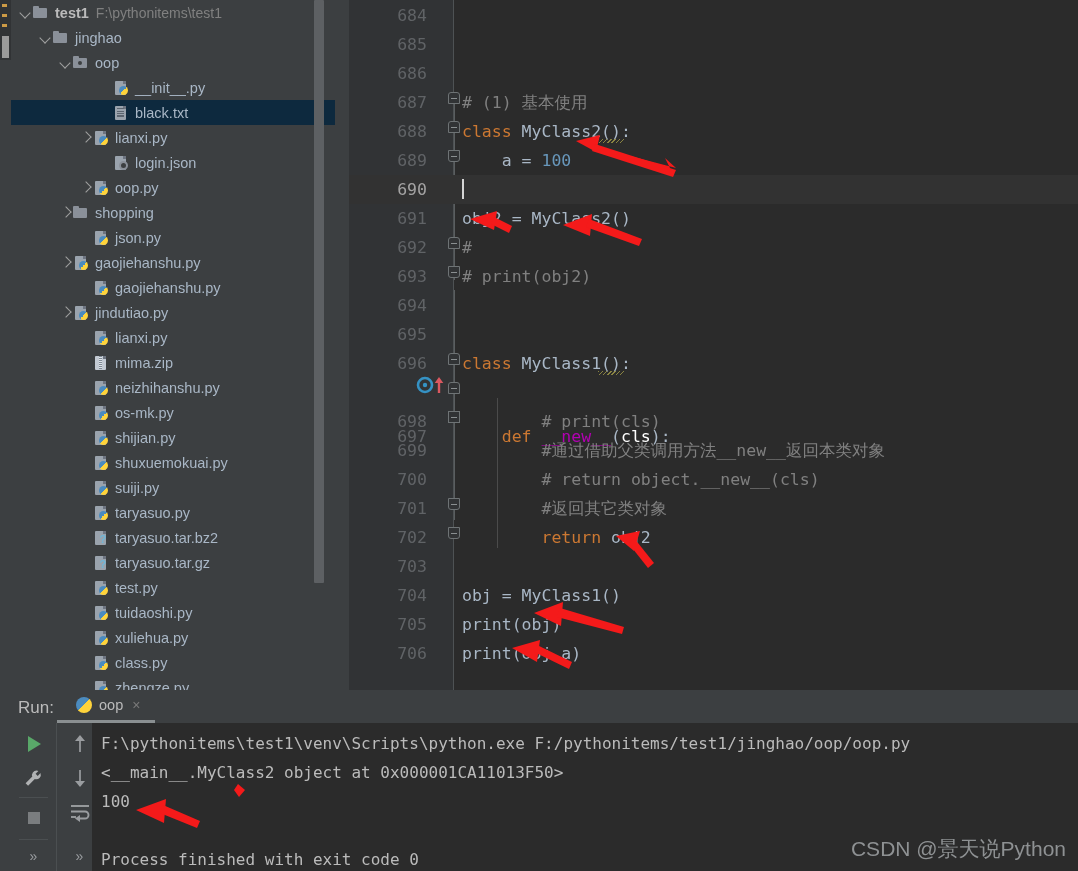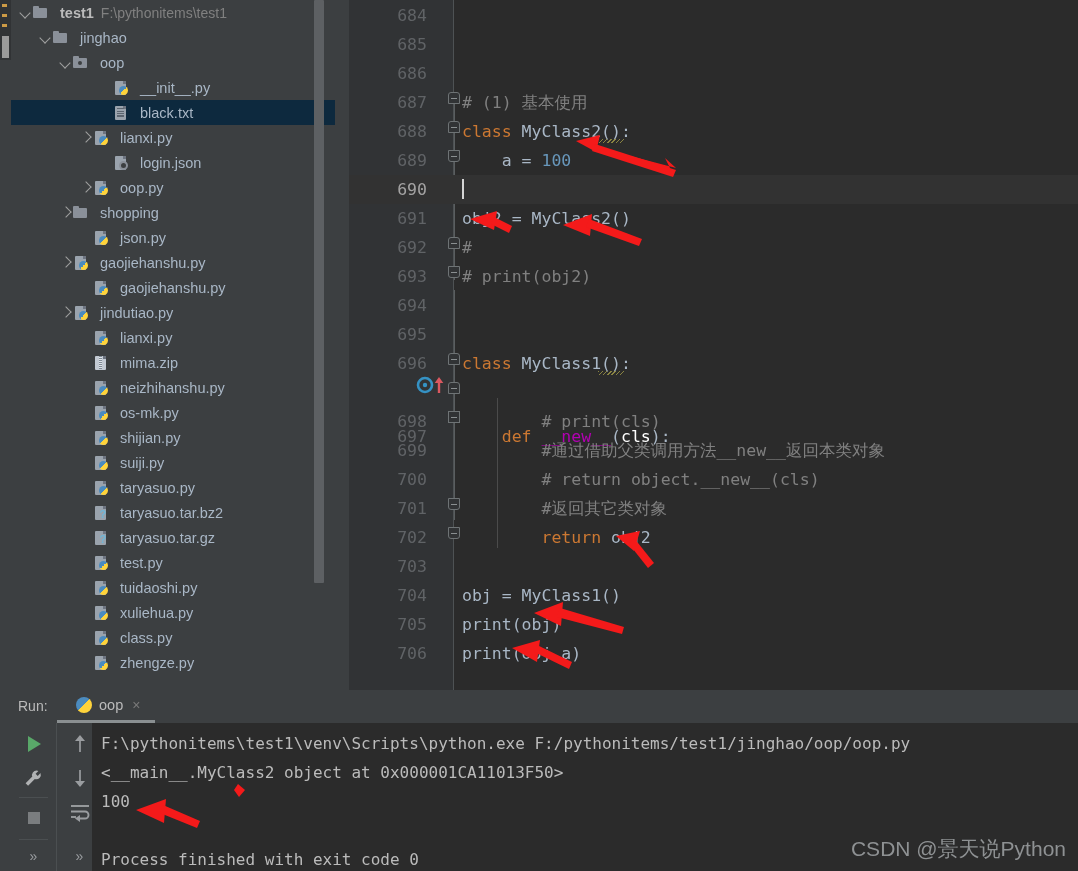--- a/index.html
+++ b/index.html
@@ -149,21 +149,21 @@
       #5c6570 0 1px, transparent 1px 2.5px);
   }
   .ic.zip::before { background: #c3cad3; }
   .ic.zip .zsym {
     position: absolute; left: 7px; top: 2px;
     width: 3px; height: 13px;
     z-index: 3;
     background: repeating-linear-gradient(to bottom,
       #7f8a96 0 1px, #dfe4e9 1px 2px);
   }
-  .tree-label { margin-left: 7px; }
+  .tree-label { margin-left: 2px; }
   .tree-label.bold { font-weight: bold; color: #bbbbbb; }
   .tree-path { color: #808080; margin-left: 7px; font-size: 14px; }
   .tree-scroll {
     position: absolute; right: 11px; top: 0;
     width: 10px; height: 583px;
     background: #5d6063;
     border-radius: 1px;
   }
 
   
@@ -260,21 +260,21 @@
     position: absolute; left: 0; top: 690px;
     width: 1078px; height: 181px;
     background: #3c3f41;
   }
   .run-tabbar {
     position: absolute; left: 11px; top: 0;
     width: 1067px; height: 33px;
   }
   .run-label {
     position: absolute; left: 7px; top: 8px;
-    font-size: 14px; color: #bbbbbb;
+    font-size: 17px; color: #bbbbbb;
   }
   .run-tab {
     position: absolute; left: 57px; top: 0;
     height: 33px;
     display: flex; align-items: center;
     padding: 0 8px;
     border-bottom: 3px solid #4a88c7;
   }
   .run-tab .pyicon {
     width: 16px; height: 16px;
@@ -483,20 +483,28 @@
           </span>
           <span class="tree-label">os-mk.py</span>
         </div>
         <div class="tree-row">
           <span style="display:inline-block;width:68px;flex:0 0 68px"></span>
           <span class="tw"></span>
           <span class="ic file py">
             <span class="pysym"></span>
           </span>
           <span class="tree-label">shijian.py</span>
+        </div>
+        <div class="tree-row">
+          <span style="display:inline-block;width:68px;flex:0 0 68px"></span>
+          <span class="tw"></span>
+          <span class="ic file py">
+            <span class="pysym"></span>
+          </span>
+          <span class="tree-label">shuxuemokuai.py</span>
         </div>
         <div class="tree-row">
           <span style="display:inline-block;width:68px;flex:0 0 68px"></span>
           <span class="tw"></span>
           <span class="ic file py">
             <span class="pysym"></span>
           </span>
           <span class="tree-label">suiji.py</span>
         </div>
         <div class="tree-row">

